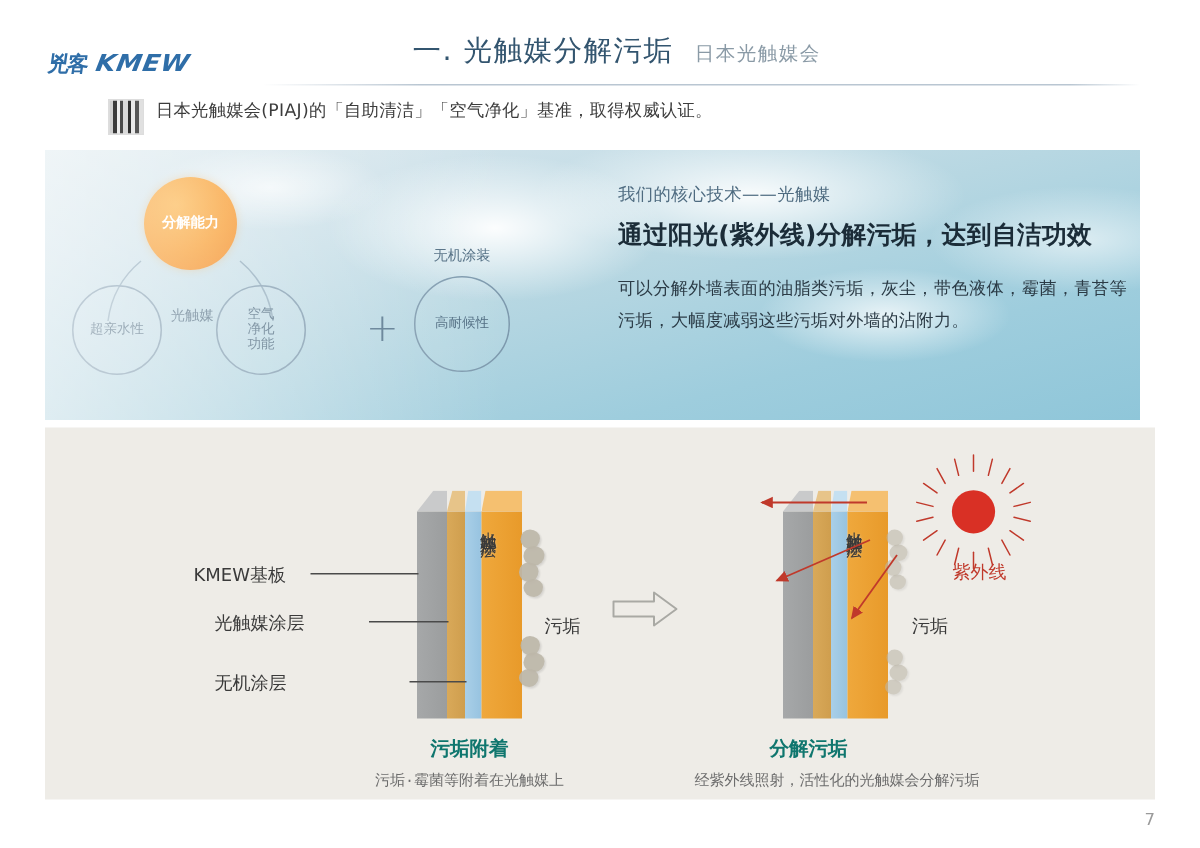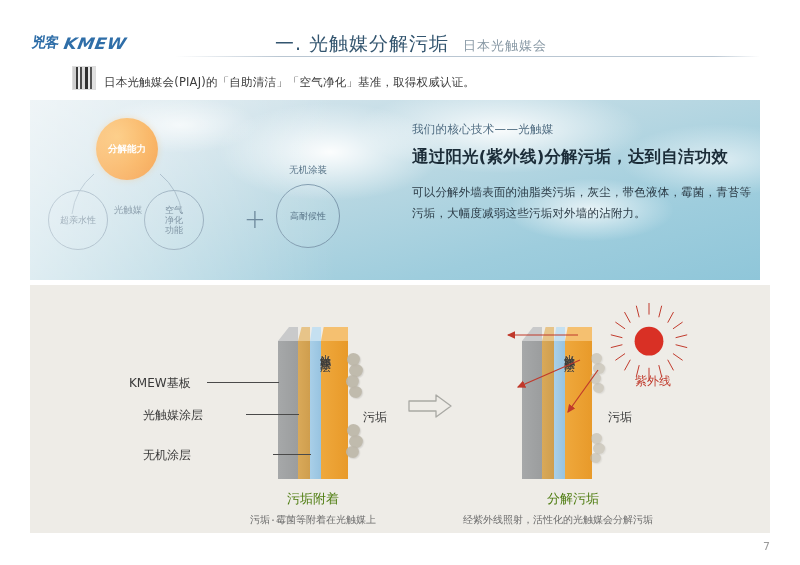--- a/index.html
+++ b/index.html
@@ -26,41 +26,41 @@
   }
   .logo-en{
     font-family:"DejaVu Sans",sans-serif;
     font-size:17px;font-weight:700;color:#2f6ea8;
     letter-spacing:0.5px;
     transform:skewX(-10deg) scaleY(0.92);
     font-style:italic;
   }
 
   .title-wrap{
-    position:absolute;left:275px;top:31px;
+    position:absolute;left:275px;top:21px;
     display:flex;align-items:baseline;gap:14px;
     white-space:nowrap;
     justify-content:center;
   }
   .title-main{
     font-family:"DejaVu Sans",sans-serif;
     font-size:19px;color:#33556f;letter-spacing:1px;
   }
   .title-sub{
     font-family:"DejaVu Sans",sans-serif;
     font-size:13px;color:#8a9aa6;letter-spacing:1px;
   }
   .title-rule{
     position:absolute;left:175px;top:56px;width:585px;height:1px;
     background:linear-gradient(to right,#ffffff,#b9c6d2 18%,#b9c6d2 92%,#ffffff);
   }
 
   .piaj-row{
     position:absolute;left:32px;top:66px;
-    display:flex;align-items:flex-end;gap:8px;padding-left:40px;
+    display:flex;align-items:flex-start;gap:8px;padding-left:40px;
   }
   .piaj-icon{
     width:22px;height:22px;
     background:
       linear-gradient(90deg,#cfcfcf 0 12%,#3a3a3a 12% 22%,#ededed 22% 32%,#4a4a4a 32% 42%,#d8d8d8 42% 55%,#2e2e2e 55% 66%,#e8e8e8 66% 78%,#555 78% 88%,#e0e0e0 88% 100%),
       #e6e6e6;
     border:1px solid #ddd;
     filter:blur(0.3px);
     flex:0 0 auto;
   }
@@ -186,21 +186,21 @@
   .lbl{
     position:absolute;
     font-family:"DejaVu Sans",sans-serif;
     font-size:12px;color:#3a3a3a;white-space:nowrap;
   }
   .leader{position:absolute;height:1.4px;background:#4a4a4a;}
 
   .cap-title{
     position:absolute;
     font-family:"DejaVu Sans",sans-serif;
-    font-size:13px;color:#4d7c0f;white-space:nowrap;text-align:center;
+    font-size:13px;color:#0f766e;white-space:nowrap;text-align:center;font-weight:bold;
   }
   .cap-sub{
     position:absolute;
     font-family:"DejaVu Sans",sans-serif;
     font-size:10px;color:#6d6d6d;white-space:nowrap;text-align:center;
   }
 
   .big-arrow{position:absolute;left:405px;top:390px;}
 
   .sun-wrap{position:absolute;left:555px;top:300px;width:180px;height:115px;}
@@ -385,20 +385,20 @@
       </defs>
       <g stroke="#c0392b" stroke-width="1.2" marker-end="url(#ah)">
         <line x1="108" y1="28" x2="38" y2="28"></line>
         <line x1="110" y1="53" x2="48" y2="80"></line>
         <line x1="128" y1="63" x2="98" y2="105"></line>
       </g>
     </svg>
 
     <div class="uv-label" style="left:605px;top:88px;position:absolute;">紫外线</div>
 
-    <div class="cap-title" style="left:488px;top:205px;width:110px;">分解污垢</div>
+    <div class="cap-title" style="left:454px;top:205px;width:110px;">分解污垢</div>
     <div class="cap-sub" style="left:408px;top:228px;width:240px;font-family:Liberation Serif, serif;">经紫外线照射，活性化的光触媒会分解污垢</div>
 
   </div>
 
   <div class="page-no">7</div>
 
 </div>
 
 </body></html>

